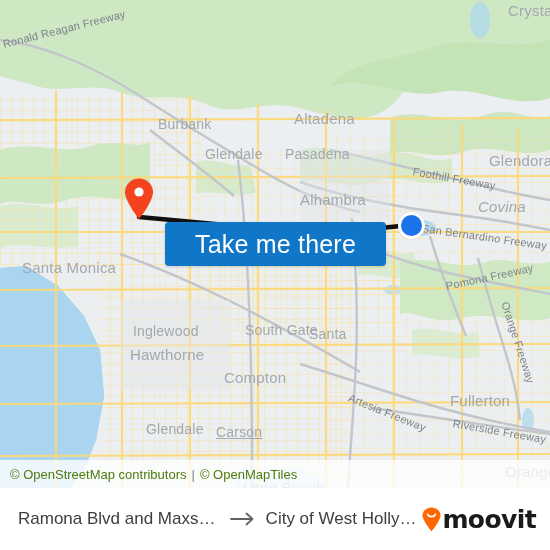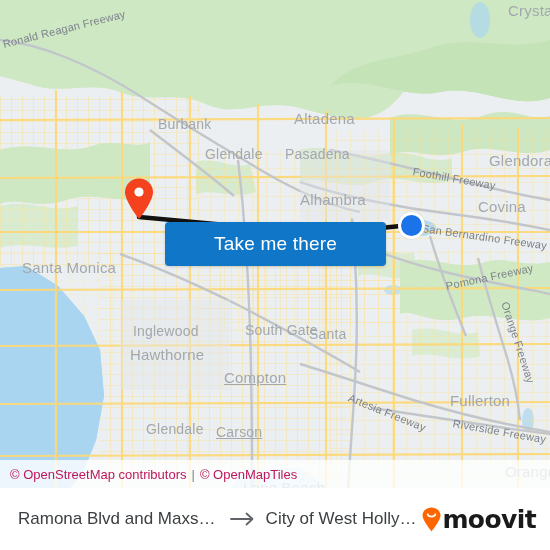--- a/index.html
+++ b/index.html
@@ -54,42 +54,42 @@
 
   
   .cta {
     position: absolute;
     left: 165px; top: 222px;
     width: 221px; height: 44px;
     background: #1077c8;
     border: none;
     border-radius: 4px;
     color: #ffffff;
-    font-size: 19px;
+    font-size: 25px;
     font-family: "Liberation Sans", sans-serif;
     letter-spacing: .2px;
     cursor: pointer;
     display: flex; align-items: center; justify-content: center;
     box-shadow: 0 1px 3px rgba(0,0,0,.15);
   }
 
   
   .attribution {
     position: absolute;
     left: 0; top: 460px;
     width: 550px; height: 28px;
     background: rgba(255,255,255,.78);
     display: flex; align-items: center;
     padding-left: 10px;
     font-size: 13px;
     color: #3c4043;
     white-space: nowrap;
   }
   .attr-sep { margin: 0 5px; color:#80868b; }
-  .attr-link { color:#be185d; text-decoration: none; }
+  .attr-link { color:#4d7c0f; text-decoration: none; }
 
   
   .footer {
     position: absolute;
     left: 0; top: 488px;
     width: 550px; height: 62px;
     background: #ffffff;
     display: flex;
     align-items: center;
     justify-content: space-between;
@@ -233,27 +233,27 @@
     </svg>
 
     <div id="city-label-host">
         <div class="map-label lbl-city-lg" style="left: 508px; top: 2px;">Crystal L...</div>
         <div class="map-label lbl-city" style="left: 158px; top: 116px;">Burbank</div>
         <div class="map-label lbl-city-lg" style="left: 294px; top: 110px;">Altadena</div>
         <div class="map-label lbl-city" style="left: 205px; top: 146px;">Glendale</div>
         <div class="map-label lbl-city" style="left: 285px; top: 146px;">Pasadena</div>
         <div class="map-label lbl-city-lg" style="left: 489px; top: 152px;">Glendora</div>
         <div class="map-label lbl-city-lg" style="left: 300px; top: 191px;">Alhambra</div>
-        <div class="map-label lbl-city-lg" style="left: 478px; top: 198px;">Covina</div>
+        <div class="map-label lbl-city-lg" style="left: 478px; top: 198px; font-style: italic;">Covina</div>
         <div class="map-label lbl-city-lg" style="left: 22px; top: 259px;">Santa Monica</div>
         <div class="map-label lbl-city" style="left: 133px; top: 315px; margin-top: 8px;">Inglewood</div>
         <div class="map-label lbl-city" style="left: 245px; top: 322px; text-align: right;">South Gate</div>
         <div class="map-label lbl-city" style="left: 309px; top: 326px;">Santa</div>
         <div class="map-label lbl-city-lg" style="left: 130px; top: 346px;">Hawthorne</div>
-        <div class="map-label lbl-city-lg" style="left: 224px; top: 369px; text-decoration: underline;">Compton</div>
+        <div class="map-label lbl-city-lg" style="left: 224px; top: 369px;">Compton</div>
         <div class="map-label lbl-city-lg" style="left: 450px; top: 392px;">Fullerton</div>
         <div class="map-label lbl-city" style="left: 146px; top: 421px;">Glendale</div>
         <div class="map-label lbl-city" style="left: 216px; top: 424px; text-decoration: underline;">Carson</div>
         <div class="map-label lbl-city-lg" style="left: 505px; top: 463px;">Orange</div>
         <div class="map-label lbl-city-lg" style="left: 243px; top: 479px;">Long Beach</div>
       </div>
 
     <div id="fwy-label-host">
         <div class="map-label lbl-fwy" style="left: 3px; top: 38px; transform: rotate(-14deg); transform-origin: left center;">Ronald Reagan Freeway</div>
         <div class="map-label lbl-fwy" style="left: 413px; top: 165px; transform: rotate(10deg); transform-origin: left center;">Foothill Freeway</div>

